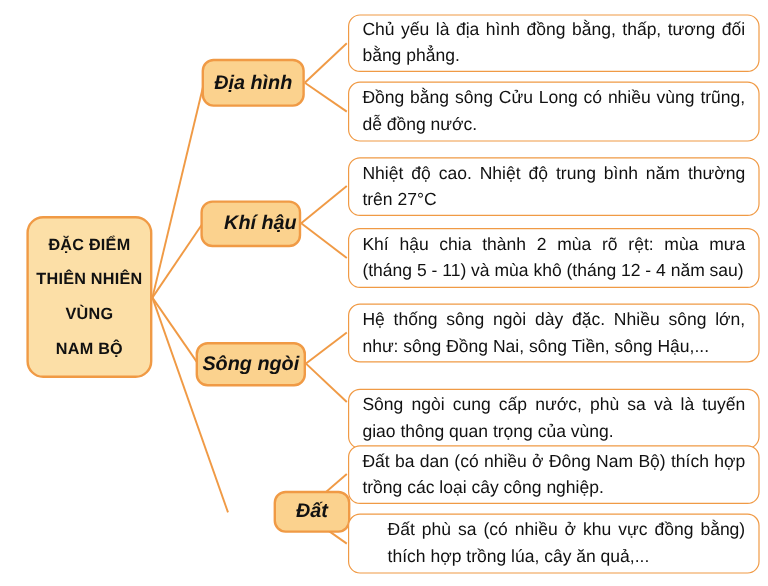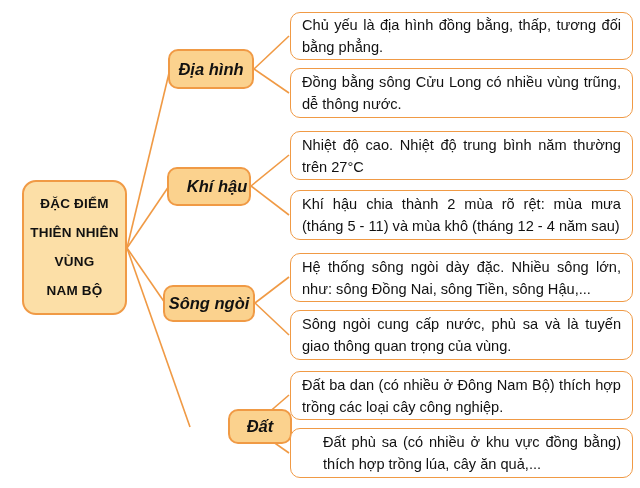--- a/index.html
+++ b/index.html
@@ -80,37 +80,37 @@
   <div class="cat" style="left:167px;top:167px;width:84px;height:39px;padding-left:16px;">Khí hậu</div>
   <div class="cat" style="left:163px;top:285px;width:92px;height:37px;">Sông ngòi</div>
   <div class="cat" style="left:188px;top:409px;width:64px;height:35px;margin-left:40px;">Đất</div>
 
   <div class="detail" style="top:12px;height:48px;">
     <div class="ln j">Chủ yếu là địa hình đồng bằng, thấp, tương đối</div>
     <div class="ln">bằng phẳng.</div>
   </div>
   <div class="detail" style="top:68px;height:50px;">
     <div class="ln j">Đồng bằng sông Cửu Long có nhiều vùng trũng,</div>
-    <div class="ln">dễ thông nước.</div>
+    <div class="ln">dễ đồng nước.</div>
   </div>
 
   <div class="detail" style="top:131px;height:49px;">
     <div class="ln j">Nhiệt độ cao. Nhiệt độ trung bình năm thường</div>
     <div class="ln">trên 27°C</div>
   </div>
   <div class="detail" style="top:190px;height:50px;">
     <div class="ln j">Khí hậu chia thành 2 mùa rõ rệt: mùa mưa</div>
     <div class="ln">(tháng 5 - 11) và mùa khô (tháng 12 - 4 năm sau)</div>
   </div>
 
   <div class="detail" style="top:253px;height:49px;">
     <div class="ln j">Hệ thống sông ngòi dày đặc. Nhiều sông lớn,</div>
     <div class="ln">như: sông Đồng Nai, sông Tiền, sông Hậu,...</div>
   </div>
-  <div class="detail" style="top:310px;height:50px;">
+  <div class="detail" style="top:324px;height:50px;">
     <div class="ln j">Sông ngòi cung cấp nước, phù sa và là tuyến</div>
     <div class="ln">giao thông quan trọng của vùng.</div>
   </div>
 
   <div class="detail" style="top:371px;height:49px;">
     <div class="ln j">Đất ba dan (có nhiều ở Đông Nam Bộ) thích hợp</div>
     <div class="ln">trồng các loại cây công nghiệp.</div>
   </div>
   <div class="detail" style="top:428px;height:50px;padding-left:32px;">
     <div class="ln j">Đất phù sa (có nhiều ở khu vực đồng bằng)</div>

